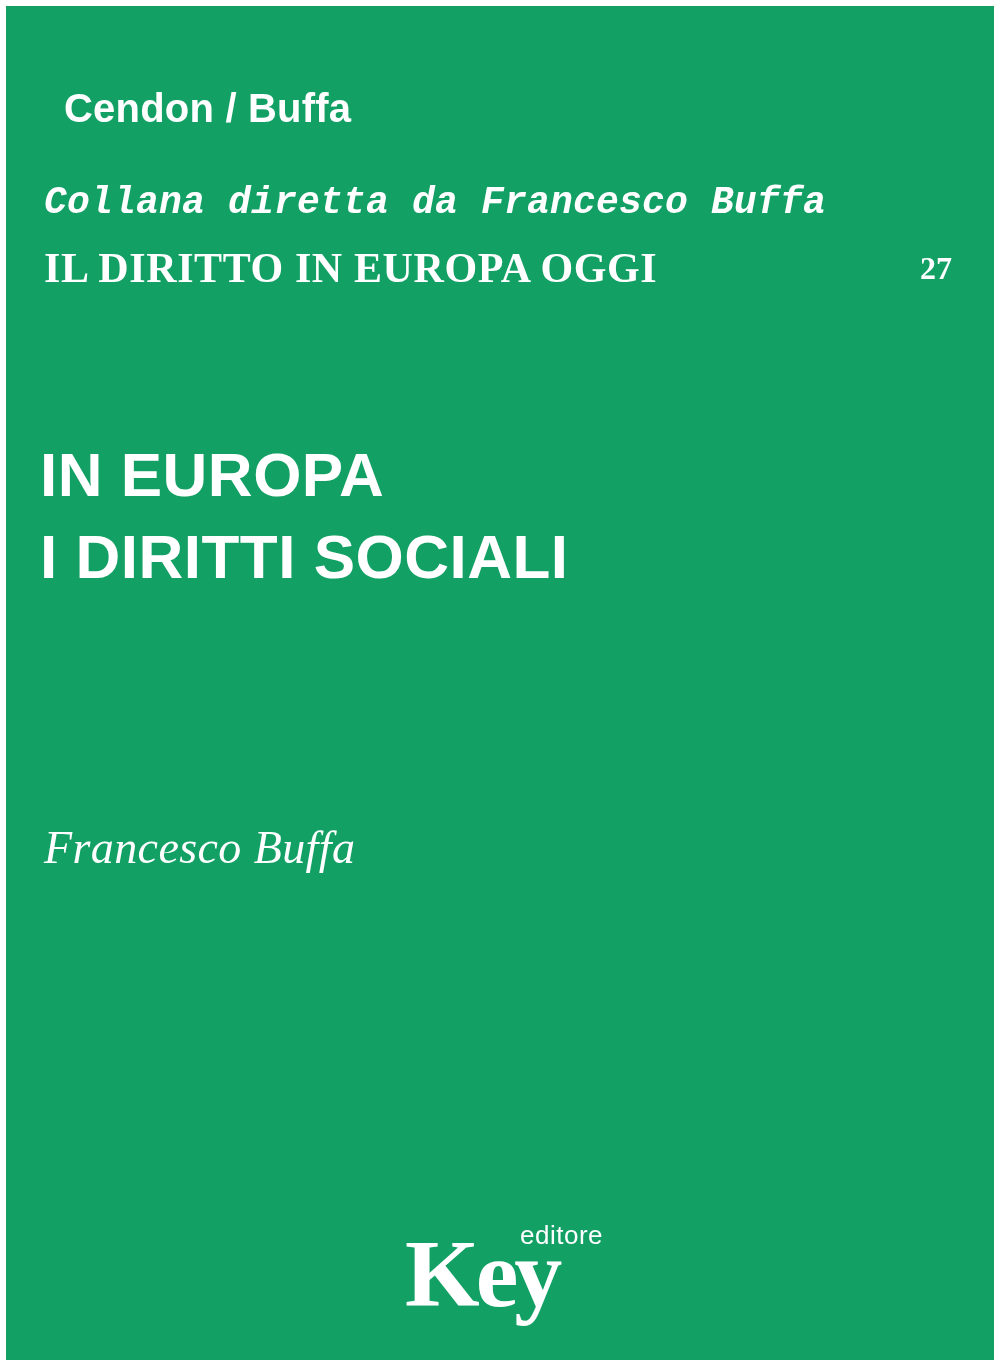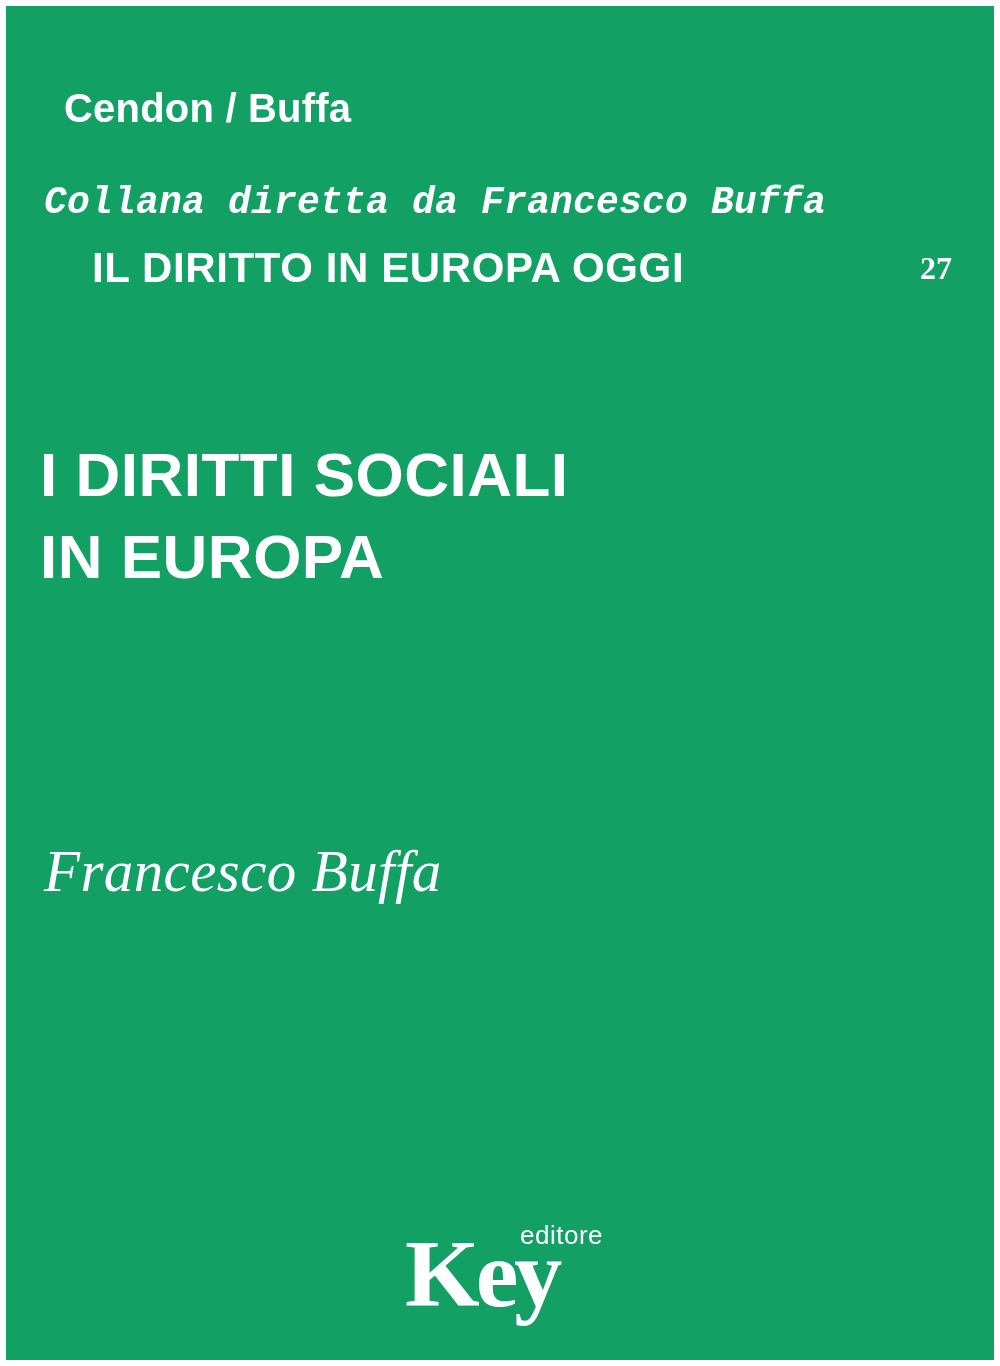--- a/index.html
+++ b/index.html
@@ -41,25 +41,24 @@
     font-style: italic;
     font-weight: bold;
     font-size: 38px;
     letter-spacing: 0.2px;
   }
   .series-name {
     position: absolute;
     left: 38px;
     top: 238px;
     color: #ffffff;
-    font-family: Liberation Sans, sans-serif;
+    font-family: Liberation Serif, serif;
     font-weight: bold;
     font-size: 42px;
     letter-spacing: 0.6px;
-    margin-left: 48px;
   }
   .series-number {
     position: absolute;
     right: 42px;
     top: 244px;
     color: #ffffff;
     font-family: Liberation Serif, serif;
     font-weight: bold;
     font-size: 32px;
     text-align: right;
@@ -75,23 +74,22 @@
     line-height: 1.32;
     letter-spacing: 0.5px;
   }
   .author {
     position: absolute;
     left: 38px;
     top: 815px;
     color: #ffffff;
     font-family: "Liberation Serif", serif;
     font-style: italic;
-    font-size: 59px;
+    font-size: 46px;
     letter-spacing: 0.4px;
-    margin-top: 16px;
   }
   .logo {
     position: absolute;
     left: 0;
     right: 0;
     bottom: 44px;
     height: 110px;
     display: flex;
     align-items: flex-end;
     justify-content: center;
@@ -131,22 +129,22 @@
 
     <div class="publisher-line">Cendon / Buffa</div>
 
     <div class="series-editor">Collana diretta da Francesco Buffa</div>
 
     <div class="series-name">IL DIRITTO IN EUROPA OGGI</div>
 
     <div class="series-number">27</div>
 
     <div class="book-title">
+      <div>IN EUROPA</div>
       <div>I DIRITTI SOCIALI</div>
-      <div>IN EUROPA</div>
     </div>
 
     <div class="author">Francesco Buffa</div>
 
     <div class="logo">
       <div class="logo-wrap">
         <span class="logo-key">Key</span>
         <span class="logo-editore">editore</span>
       </div>
     </div>

